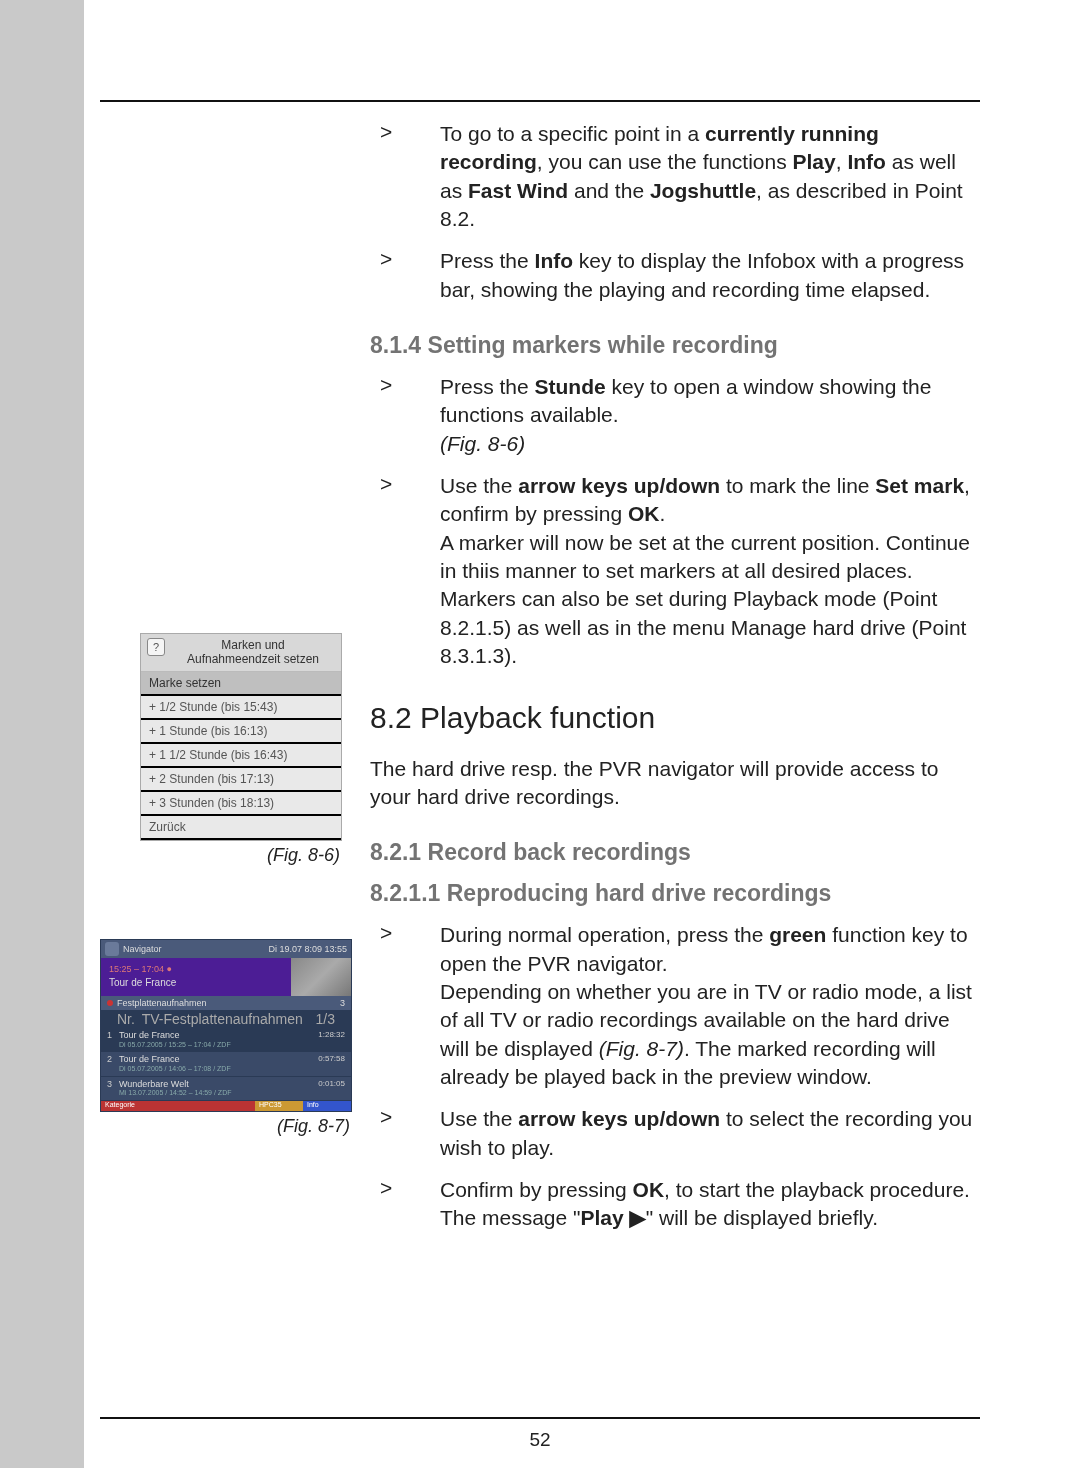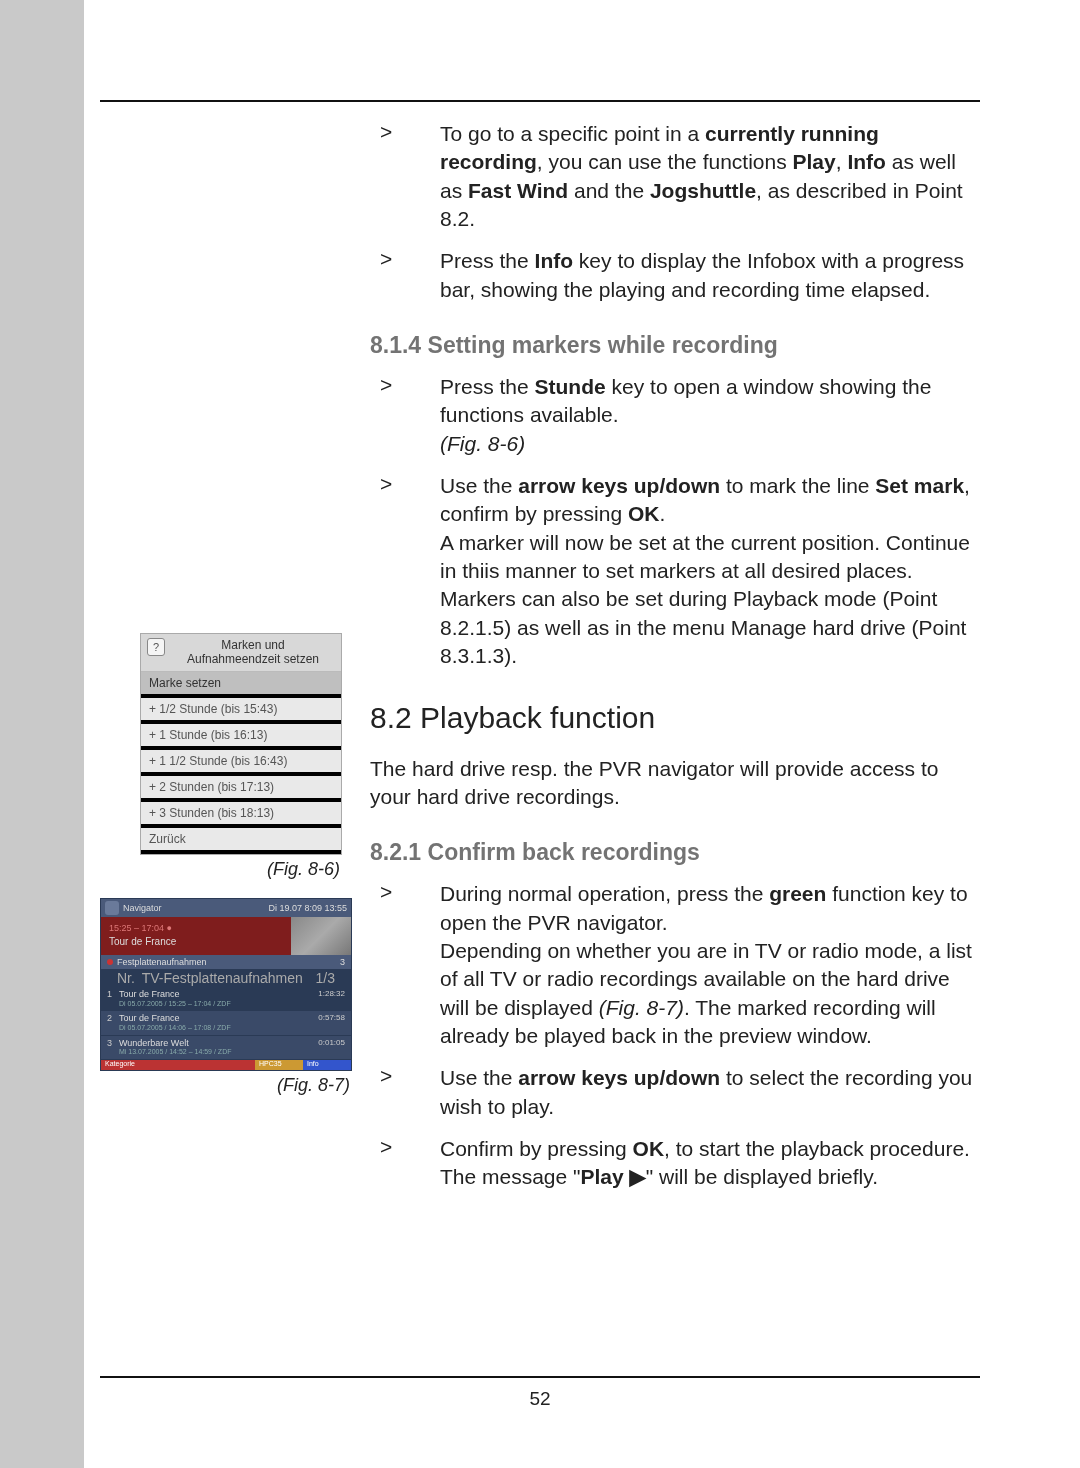--- a/index.html
+++ b/index.html
@@ -138,21 +138,21 @@
     flex-shrink: 0;
   }
   .menu86 .title .tt {
     flex: 1;
     text-align: center;
     font-size: 12px;
     line-height: 1.2;
   }
   .menu86 .item {
     padding: 4px 8px;
-    border-bottom: 4px solid #000000;
+    border-bottom: 2px solid #000000;
     color: #555;
     font-size: 12px;
   }
   .menu86 .item.selected {
     background: #bfbfbf;
     color: #333;
   }
   .fig86-wrap {
     width: 200px;
     margin-left: 40px;
@@ -183,21 +183,21 @@
     height: 14px;
     background: #6a7a9a;
     border-radius: 3px;
     margin-right: 4px;
   }
   .nav87 .headerinfo {
     display: flex;
   }
   .nav87 .headerinfo .left {
     flex: 1;
-    background: #7f1d1d;
+    background: #4c1d95;
     padding: 6px 8px;
     color: #d77;
     font-size: 9px;
     line-height: 1.3;
   }
   .nav87 .headerinfo .left .prog {
     color: #ddd;
     font-size: 10px;
   }
   .nav87 .headerinfo .thumb {
@@ -329,21 +329,22 @@
           <div class="bullet-marker">&gt;</div>
           <div class="bullet-body">
             <span>Use the </span><b>arrow keys up/down</b><span> to mark the line </span><b>Set mark</b><span>, confirm by pressing </span><b>OK</b><span>.</span><br>
             <span>A marker will now be set at the current position. Continue in thiis manner to set markers at all desired places.</span><br>
             <span>Markers can also be set during Playback mode (Point 8.2.1.5) as well as in the menu Manage hard drive (Point 8.3.1.3).</span>
           </div>
         </div>
 
         <div class="h2">8.2 Playback function</div>
         <div class="intro">The hard drive resp. the PVR navigator will provide access to your hard drive recordings.</div>
-        <div class="h3">8.2.1 Confirm back recordings</div>
+        <div class="h3">8.2.1 Record back recordings</div>
+        <div class="h3" style="margin-top:6px;">8.2.1.1 Reproducing hard drive recordings</div>
       </div>
     </div>
 
     <div class="row">
       <div class="left-col">
         <div class="nav87-wrap">
           <div class="nav87">
             <div class="topbar">
               <div class="icon"></div>
               <div style="flex:1;">Navigator</div>

